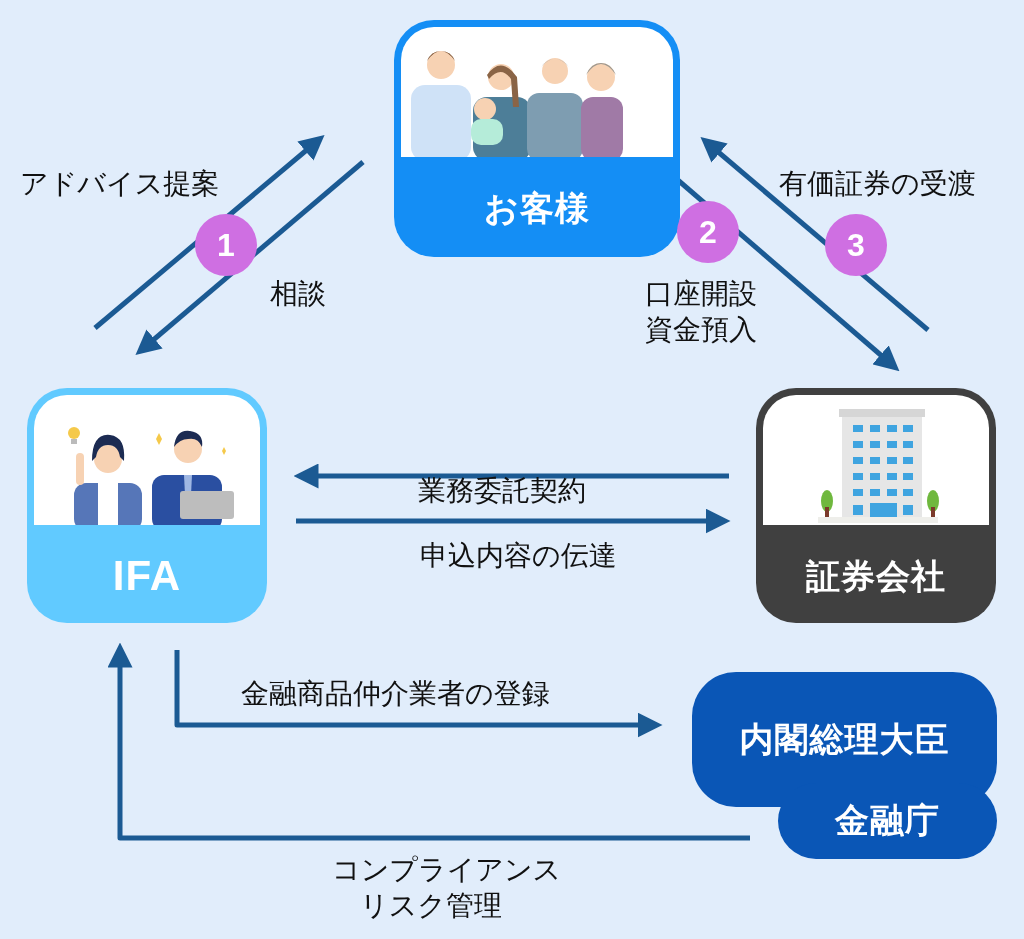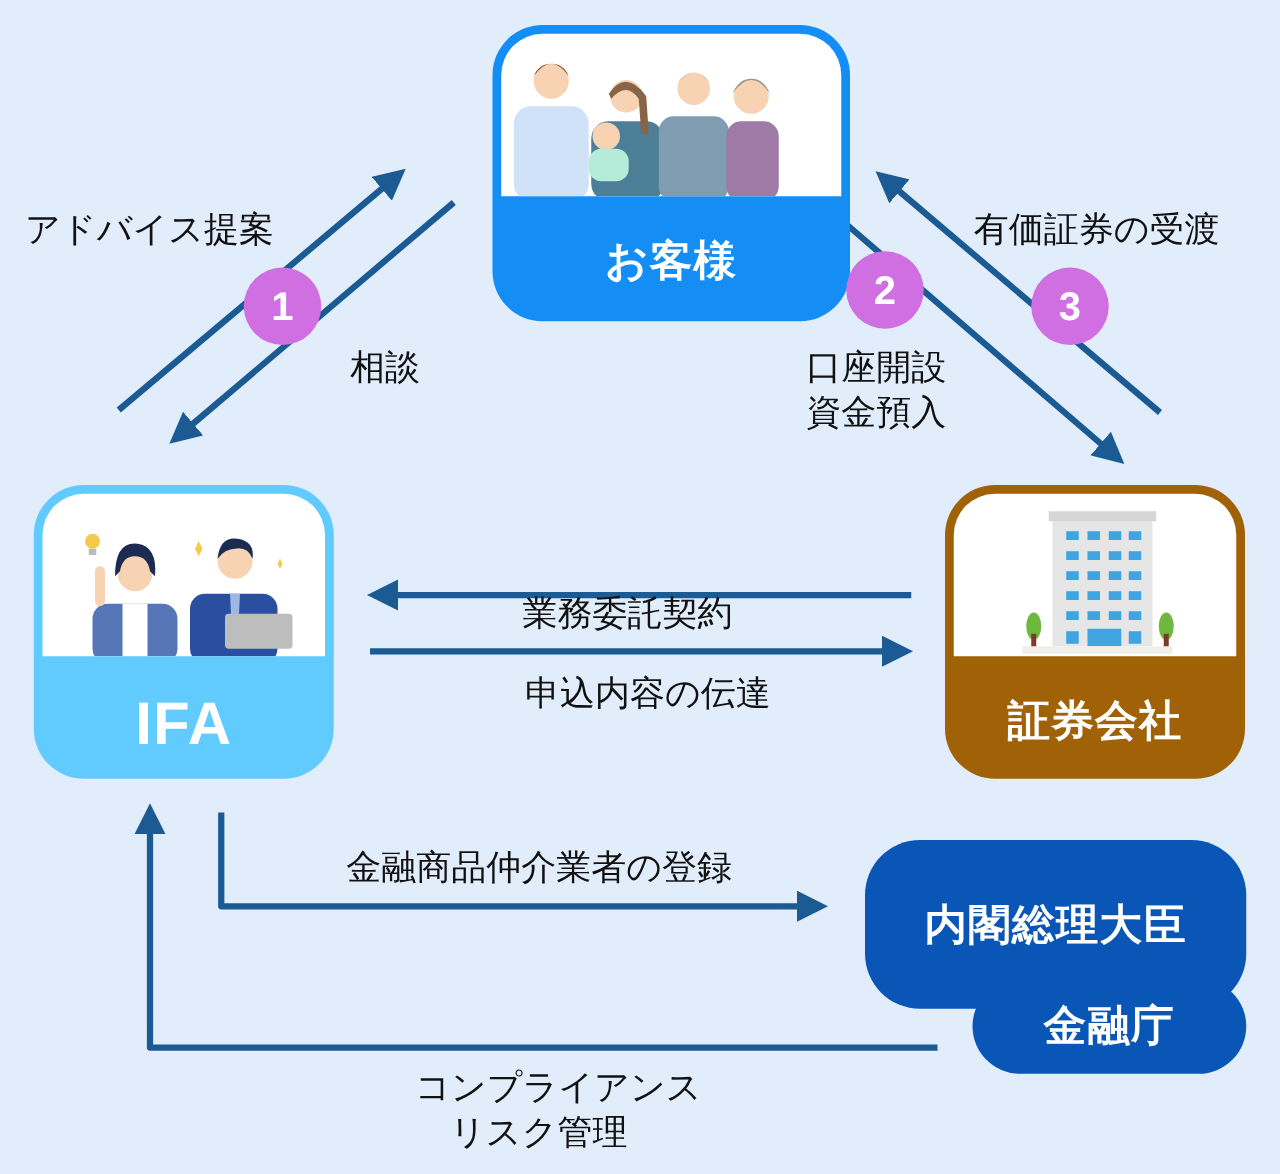--- a/index.html
+++ b/index.html
@@ -16,22 +16,22 @@
   }
   .node .lbl {
     position:absolute; left:0; right:0; color:#ffffff; font-weight:bold;
     text-align:center; font-size:34px; letter-spacing:1px;
   }
   #n-customer { left:394px; top:20px; width:286px; height:237px; background:#148ef5; }
   #n-customer .pic { height:130px; }
   #n-customer .lbl { top:166px; }
   #n-ifa { left:27px; top:388px; width:240px; height:235px; background:#61caff; }
   #n-ifa .pic { height:130px; }
-  #n-ifa .lbl { top:164px; font-size:48px; }
-  #n-sec { left:756px; top:388px; width:240px; height:235px; background:#a16207; }
+  #n-ifa .lbl { top:164px; font-size:42px; }
+  #n-sec { left:756px; top:388px; width:240px; height:235px; background:#404040; }
   #n-sec .pic { height:130px; }
   #n-sec .lbl { top:166px; }
   .pill {
     position:absolute; background:#0a56b6; color:#fff; font-weight:bold; border-radius:44px;
     display:flex; align-items:center; justify-content:center; font-size:34px; letter-spacing:1px;
   }
   #p-cabinet { left:692px; top:672px; width:305px; height:135px; }
   #p-fsa { left:778px; top:783px; width:219px; height:76px; }
   .txt { position:absolute; color:#111; font-size:28px; white-space:nowrap; line-height:1.3; }
   .badge {
@@ -158,21 +158,21 @@
 </div>
 <div class="pill" id="p-fsa">
   <span>金融庁</span>
 </div>
 
 <div class="badge" style="left:195px; top:214px;">1</div>
 <div class="badge" style="left:677px; top:201px;">2</div>
 <div class="badge" style="left:825px; top:214px;">3</div>
 
 <div class="txt" style="left:20px; top:166px;">アドバイス提案</div>
-<div class="txt" style="left:280px; top:276px;">相談</div>
+<div class="txt" style="left:270px; top:276px;">相談</div>
 <div class="txt" style="left:645px; top:276px;">口座開設</div>
 <div class="txt" style="left:645px; top:312px;">資金預入</div>
 <div class="txt" style="left:779px; top:166px;">有価証券の受渡</div>
 <div class="txt" style="left:418px; top:429px;margin-top:44px;">業務委託契約</div>
 <div class="txt" style="left:420px; top:538px;font-family:Liberation Serif, serif;">申込内容の伝達</div>
-<div class="txt" style="left:241px; top:676px;margin-left:36px;">金融商品仲介業者の登録</div>
+<div class="txt" style="left:241px; top:676px;">金融商品仲介業者の登録</div>
 <div class="txt" style="left:292px; top:852px;margin-left:40px;">コンプライアンス</div>
 <div class="txt" style="left:360px; top:888px;text-align:right;">リスク管理</div>
 
 </body></html>

